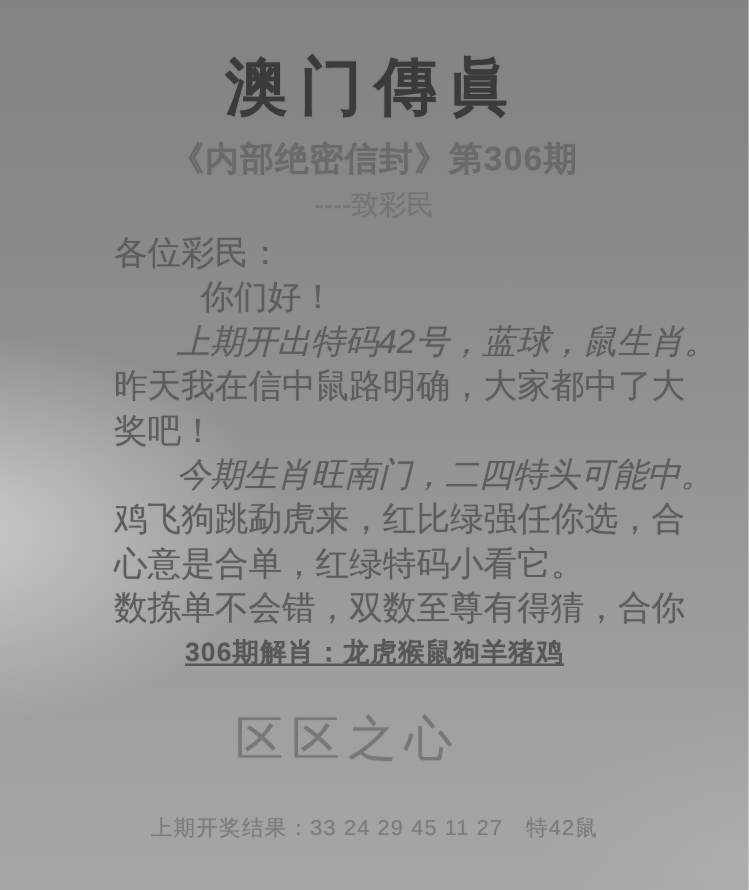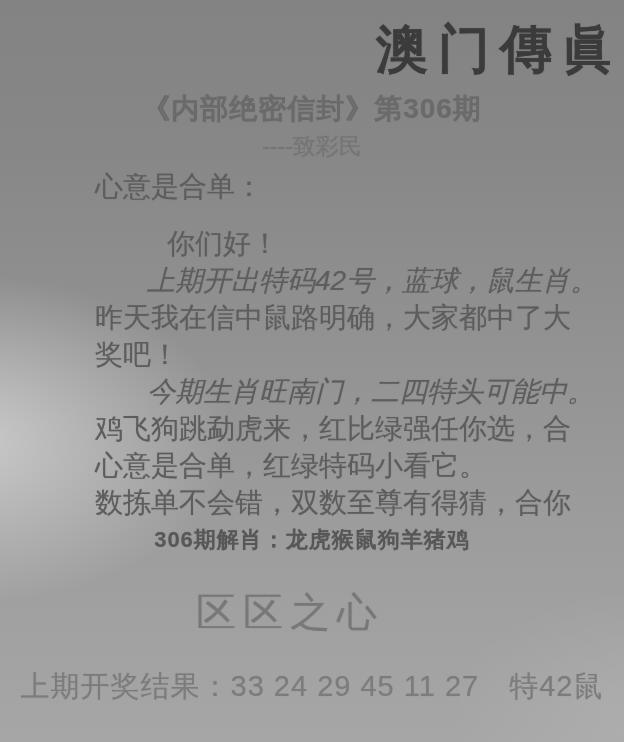--- a/index.html
+++ b/index.html
@@ -11,22 +11,22 @@
   .page {
     position: relative;
     width: 624px; height: 742px;
     background:
       radial-gradient(ellipse 380px 230px at -40px 440px, rgba(246,246,246,0.55), rgba(246,246,246,0) 72%),
       radial-gradient(ellipse 300px 180px at 105% 96%, rgba(255,255,255,0.10), rgba(255,255,255,0) 70%),
       linear-gradient(180deg, #838383 0%, #878787 20%, #909090 42%, #9a9a9a 65%, #a1a1a1 84%, #a6a6a6 100%);
     overflow: hidden;
   }
   .title {
-    padding-top: 18px;
-    text-align: right;
+    padding-top: 42px;
+    text-align: center;
     font-size: 52px;
     line-height: 62px;
     font-weight: bold;
     letter-spacing: 10px;
     color: #3b3b3b;
     text-shadow: 0 0 1px rgba(40,40,40,0.55);
   }
   .subtitle {
     margin-top: 12px;
     text-align: center;
@@ -46,66 +46,67 @@
     text-shadow: 0 0 1px rgba(100,100,100,0.4);
   }
   .letter-body {
     margin: 8px 0 0 95px;
     font-size: 28px;
     line-height: 37px;
     color: #5d5d5d;
     text-shadow: 0 0 1px rgba(80,80,80,0.4);
   }
   .letter-line { white-space: nowrap; }
-  .indent-greet  { padding-left: 72px; margin-top: 20px; }
+  .indent-greet  { padding-left: 72px; }
   .indent-para   { padding-left: 52px; font-style: italic; }
   .jiexiao {
     margin-top: 5px;
     text-align: center;
     font-size: 22px;
     line-height: 27px;
     font-weight: bold;
     letter-spacing: 1px;
     color: #575757;
     text-shadow: 0 0 1px rgba(80,80,80,0.4);
+    text-decoration: underline;
   }
   .signature {
     position: relative;
     left: -22px;
     margin-top: 38px;
     text-align: center;
     font-size: 40px;
     line-height: 42px;
     letter-spacing: 7px;
     color: #787878;
     text-shadow: 0 0 1px rgba(110,110,110,0.4);
   }
   .footer {
     margin-top: 38px;
     text-align: center;
-    font-size: 29px;
+    font-size: 18px;
     line-height: 30px;
     letter-spacing: 1px;
     color: #7c7c7c;
     text-shadow: 0 0 1px rgba(110,110,110,0.4);
   }
 </style>
 </head>
 <body>
 
 <div class="page">
 
   <div class="title">澳门傳眞</div>
 
   <div class="subtitle">《内部绝密信封》第306期</div>
 
   <div class="dedication">----致彩民</div>
 
   <div class="letter-body">
-    <div class="letter-line">心意是合单：</div>
+    <div class="letter-line">各位彩民：</div>
     <div class="letter-line indent-greet">你们好！</div>
     <div class="letter-line indent-para">上期开出特码42号，蓝球，鼠生肖。</div>
     <div class="letter-line">昨天我在信中鼠路明确，大家都中了大</div>
     <div class="letter-line">奖吧！</div>
     <div class="letter-line indent-para">今期生肖旺南门，二四特头可能中。</div>
     <div class="letter-line">鸡飞狗跳勐虎来，红比绿强任你选，合</div>
     <div class="letter-line">心意是合单，红绿特码小看它。</div>
     <div class="letter-line">数拣单不会错，双数至尊有得猜，合你</div>
   </div>
 

